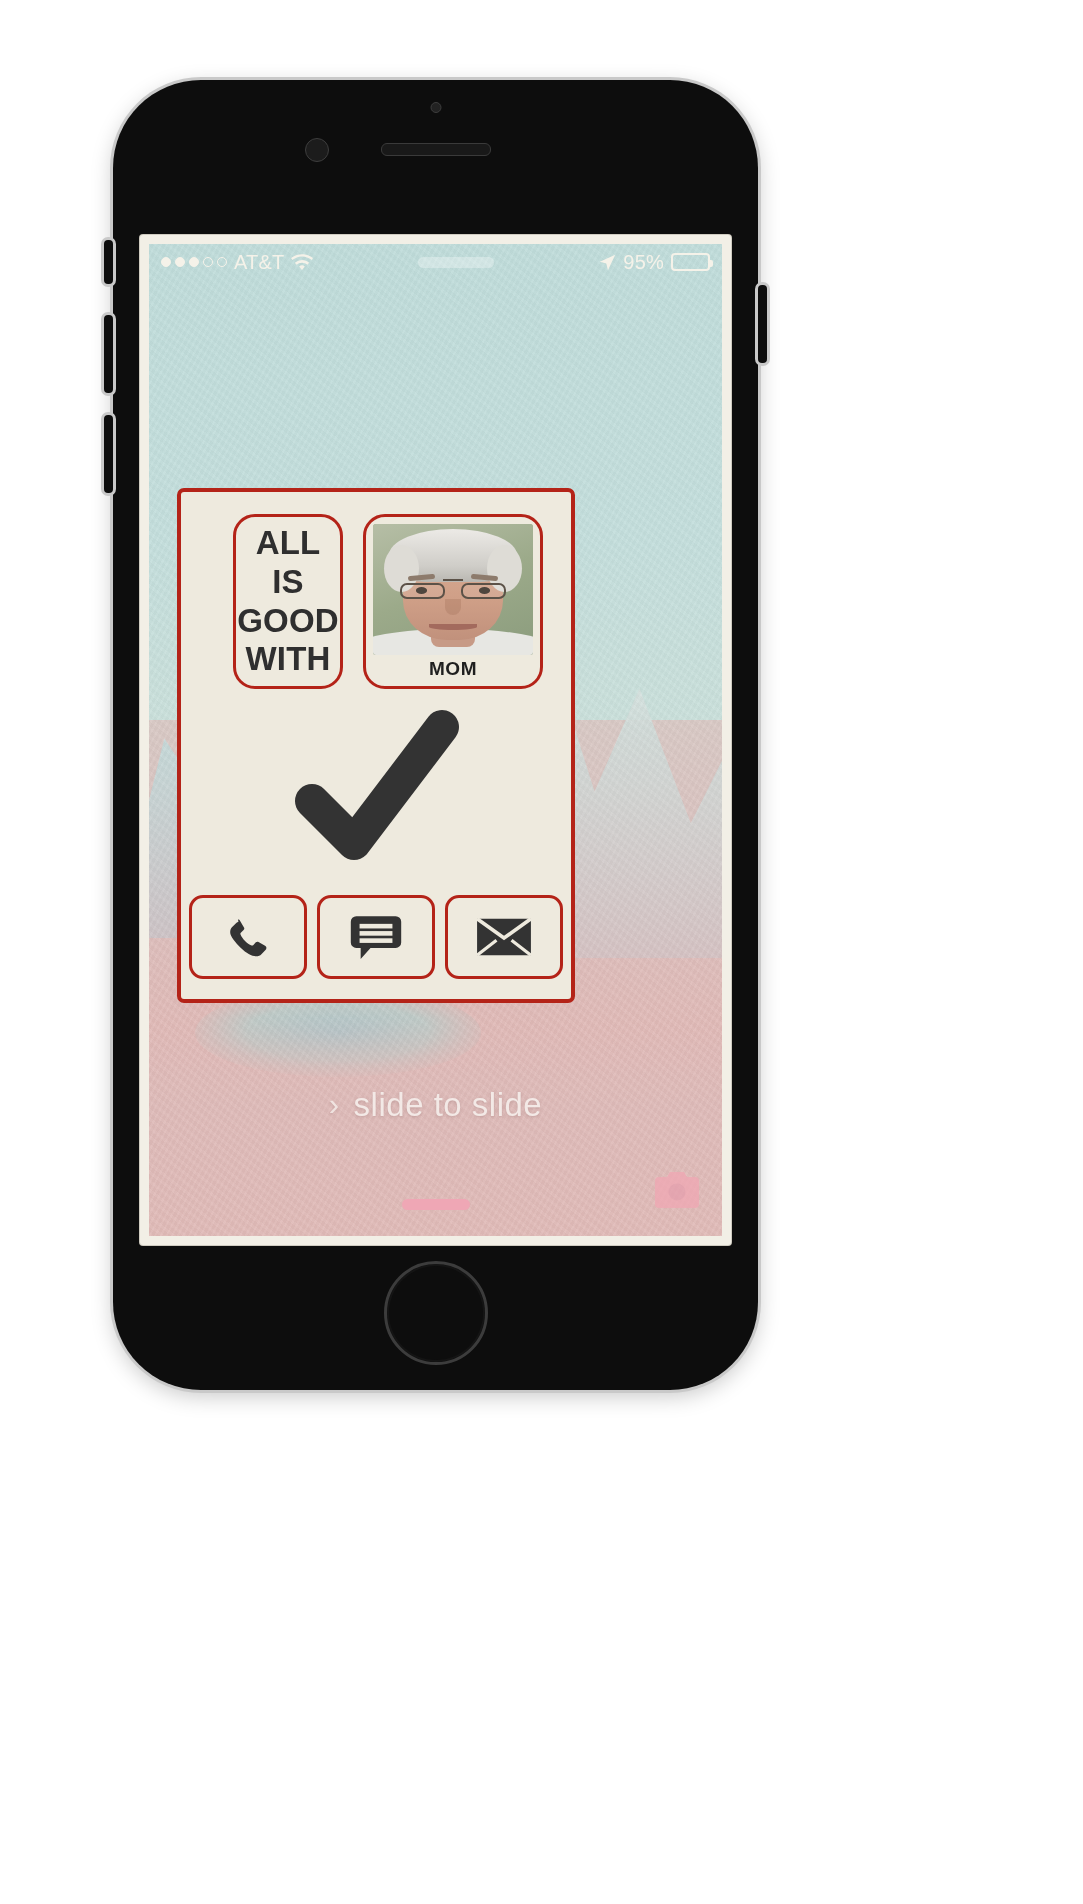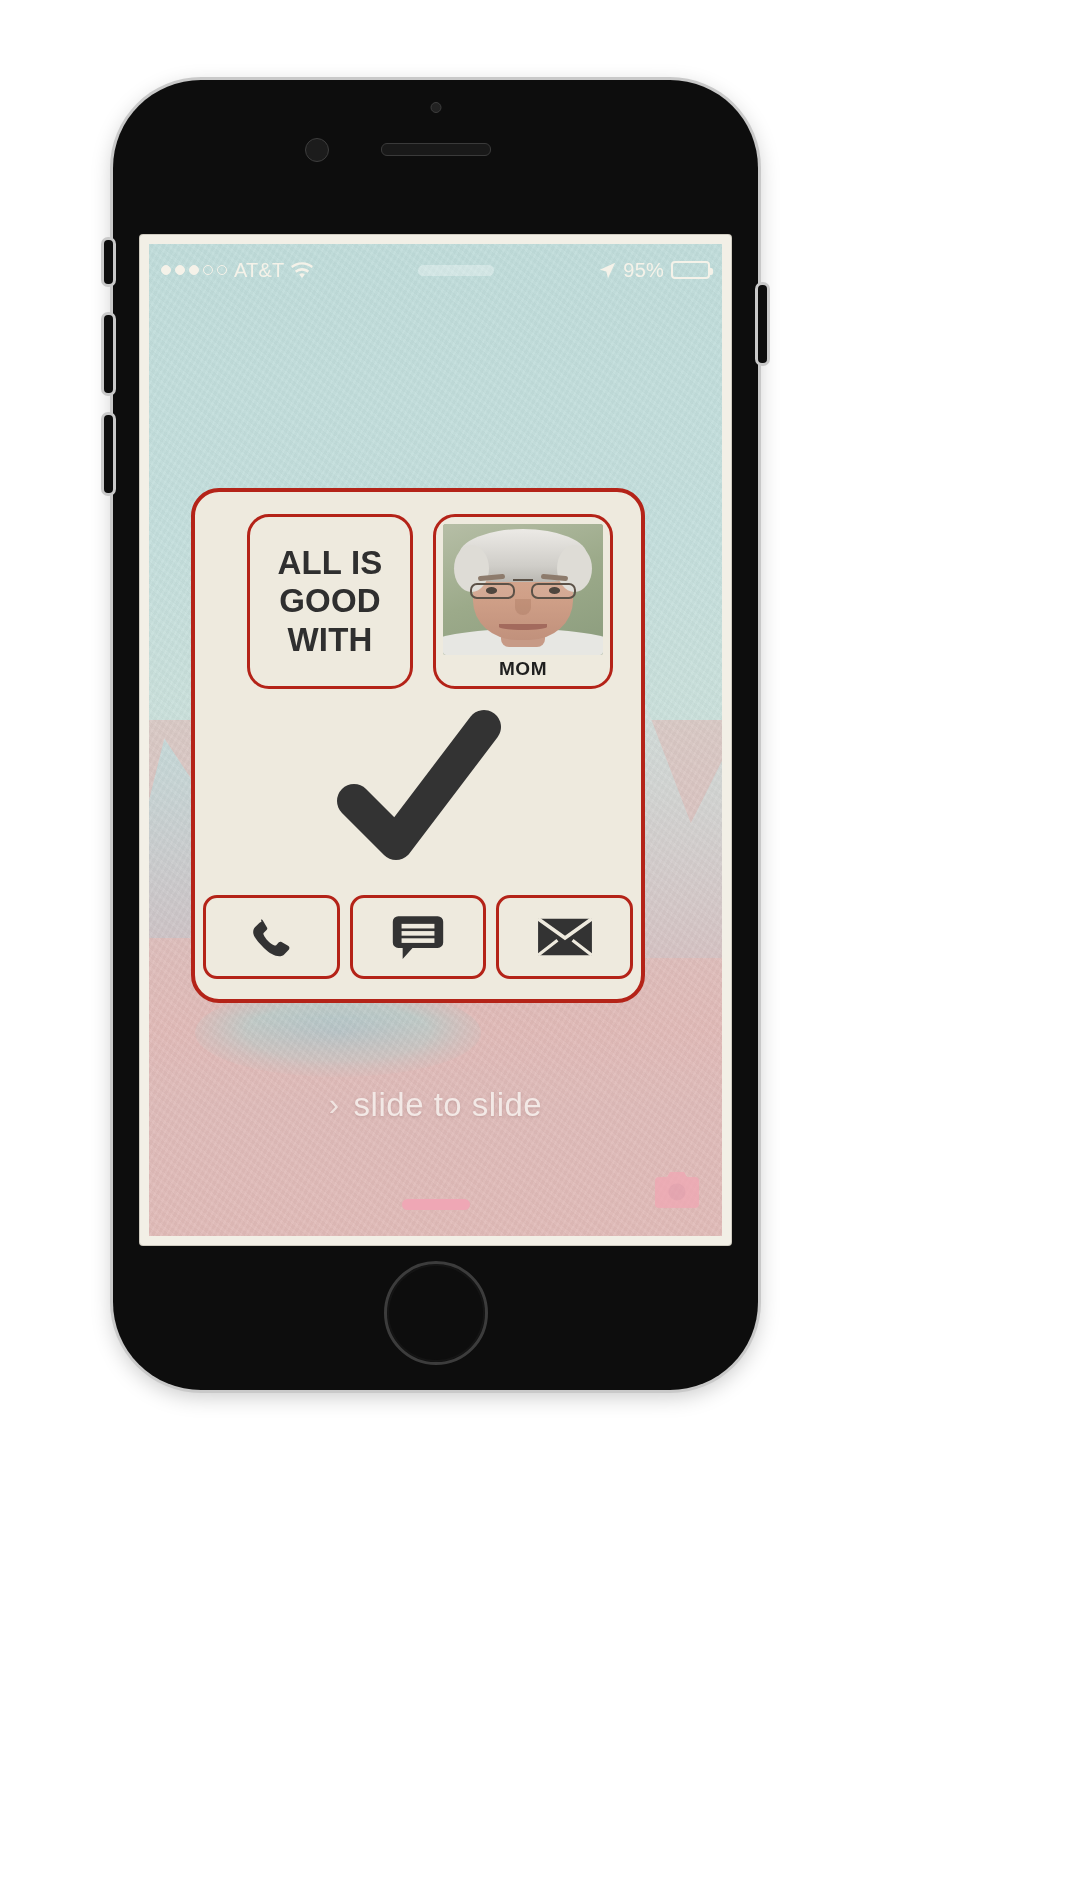--- a/index.html
+++ b/index.html
@@ -147,21 +147,21 @@
       repeating-linear-gradient(38deg, rgba(255,255,255,0.04) 0 3px, rgba(0,0,0,0.01) 3px 7px);
   }
 
   
   #status-bar {
     position: absolute;
     left: 0; right: 0; top: 0;
     height: 36px;
     display: flex;
     align-items: center;
-    padding: 8px 12px;
+    padding: 0 12px;
     color: #f5f2e9;
     font-size: 19px;
     letter-spacing: .2px;
     z-index: 5;
   }
   #status-left { display: flex; align-items: center; gap: 7px; }
   .sig-dots { display: flex; gap: 4px; align-items: center; }
   .sig-dot { width: 10px; height: 10px; border-radius: 50%; border: 1.6px solid #f5f2e9; box-sizing: border-box; }
   .sig-dot.on { background: #f5f2e9; }
   #carrier-label { font-size: 20px; font-weight: 400; }
@@ -204,27 +204,27 @@
   #clock-date {
     font-size: 27px;
     font-weight: 300;
     margin-top: 4px;
     letter-spacing: .4px;
   }
 
   
   #assist-card {
     position: absolute;
-    left: 42px;
+    left: 28px;
     top: 244px;
-    width: 454px;
+    width: 398px;
     height: 515px;
     background: #eeeade;
     border: 4px solid #b42318;
-    border-radius: 28px;
+    border-radius: 7px;
     z-index: 10;
     box-sizing: border-box;
   }
 
   #card-top-row {
     position: absolute;
     left: 52px; right: 28px; top: 22px;
     height: 175px;
     display: flex;
     gap: 20px;

